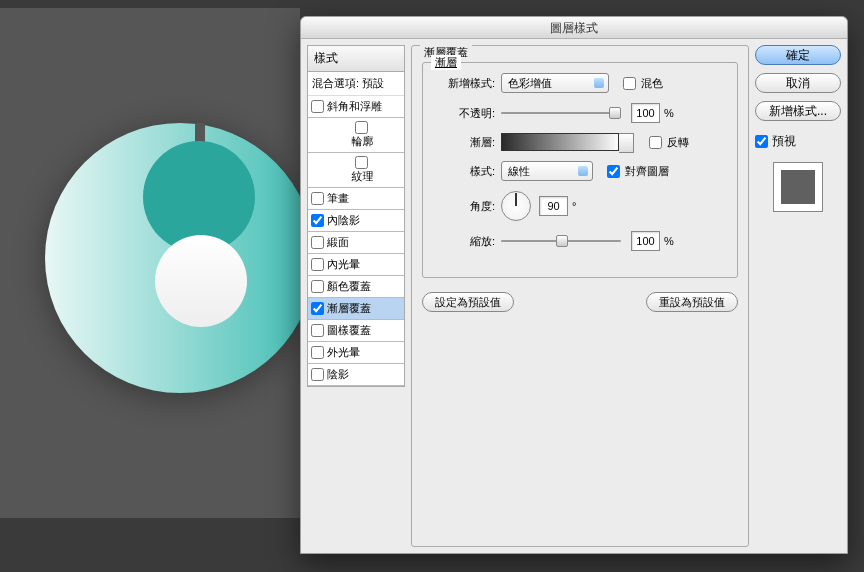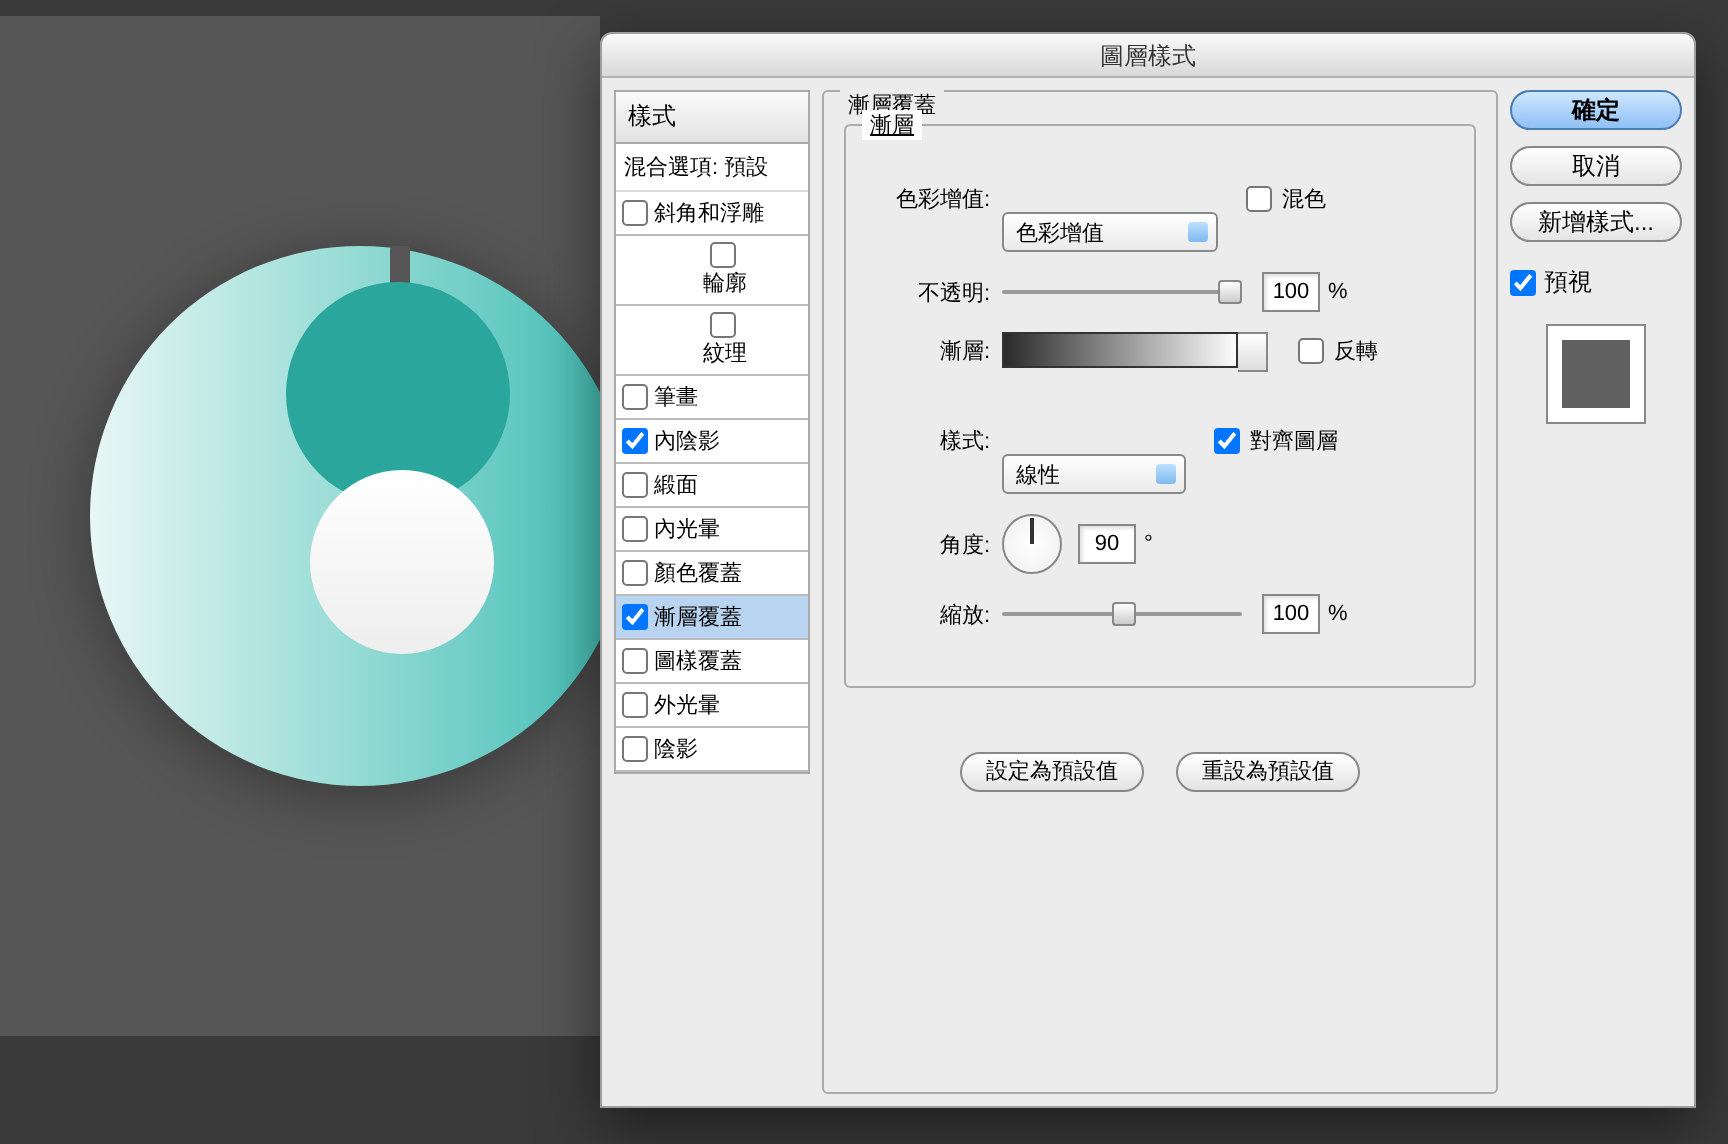--- a/index.html
+++ b/index.html
@@ -26,38 +26,38 @@
   .style-row.sub { padding-left: 16px; flex-direction: column; }
   .style-row .lbl { font-size: 11px; }
 
   .settings-col { flex: 1; border: 1px solid #aaa; border-radius: 3px; padding: 6px 10px; position: relative; background: #ececec; }
   .group-title { position: absolute; top: -1px; left: 8px; background: #ececec; font-size: 11px; padding: 0 4px; }
   
   .fieldset-inner { border: 1px solid #aaa; border-radius: 3px; margin-top: 10px; padding: 10px 10px 16px 10px; position: relative; }
   .fieldset-inner .fs-title { position: absolute; top: -8px; left: 8px; background: #ffffff; font-size: 11px; padding: 0 4px; text-decoration: underline; }
   .frow { display: flex; align-items: center; margin-bottom: 10px; font-size: 11px; }
   .frow .flabel { width: 62px; text-align: right; margin-right: 6px; }
-  .select { height: 20px; border: 1px solid #888; border-radius: 3px; background: linear-gradient(#fff,#eaeaea); display: inline-flex; align-items: center; padding: 0 18px 0 6px; font-size: 11px; position: relative; margin-top: 33px; }
+  .select { height: 20px; border: 1px solid #888; border-radius: 3px; background: linear-gradient(#fff,#eaeaea); display: inline-flex; align-items: center; padding: 0 18px 0 6px; font-size: 11px; position: relative; }
   .select::after { content: ""; position: absolute; right: 4px; top: 4px; width: 10px; height: 10px; background: linear-gradient(#bde0ff,#7fb9f0); border-radius: 2px; }
   .chk { display: inline-flex; align-items: center; margin-left: 14px; gap: 5px; }
   .slider { width: 120px; height: 16px; background: transparent; position: relative; display: inline-block; }
   .slider::before { content: ""; position: absolute; left: 0; right: 0; top: 7px; height: 2px; background: #999; border-radius: 1px; }
   .slider-thumb { position: absolute; top: 2px; width: 12px; height: 12px; background: linear-gradient(#fff,#ccc); border: 1px solid #888; border-radius: 2px; }
   .numbox { width: 29px; height: 20px; border: 1px solid #888; background: #fff; text-align: center; font-size: 11px; line-height: 18px; display: inline-block; margin-left: 10px; box-shadow: inset 1px 1px 2px rgba(0,0,0,0.15); }
   .unit { margin-left: 4px; font-size: 11px; }
   .grad-swatch { width: 118px; height: 18px; border: 1px solid #333; background: linear-gradient(90deg,#2a2a2a,#fcfcfc); display: inline-block; position: relative; }
   .grad-swatch::after { content: ""; position: absolute; right: -16px; top: -1px; width: 14px; height: 18px; border: 1px solid #888; border-left: 0; background: linear-gradient(#fff,#ddd); }
   .angle-dial { width: 30px; height: 30px; border: 1px solid #888; border-radius: 50%; background: radial-gradient(#fff,#eee); display: inline-block; position: relative; margin-right: 8px; }
   .angle-dial::after { content: ""; position: absolute; left: 13px; top: 1px; width: 2px; height: 13px; background: #333; }
-  .btnrow { display: flex; justify-content: center; gap: 16px; margin-top: 32px; }
+  .btnrow { display: flex; justify-content: space-between; gap: 16px; margin-top: 14px; }
   .pushbtn { height: 20px; padding: 0 12px; border: 1px solid #888; border-radius: 10px; background: linear-gradient(#fff,#e4e4e4); font-size: 11px; line-height: 18px; cursor: default; }
 
   .action-col { width: 86px; display: flex; flex-direction: column; gap: 8px; align-items: stretch; }
   .actbtn { height: 20px; border: 1px solid #888; border-radius: 10px; background: linear-gradient(#fff,#e4e4e4); font-size: 12px; text-align: center; line-height: 18px; cursor: default; }
-  .actbtn.primary { background: linear-gradient(#cfe7ff,#8fc0f5); border-color: #4a7db3; font-weight: bold; }
+  .actbtn.primary { background: linear-gradient(#cfe7ff,#8fc0f5); border-color: #4a7db3; }
   .preview-chk { font-size: 12px; display: flex; align-items: center; gap: 4px; margin-top: 4px; }
   .preview-swatch { width: 50px; height: 50px; border: 1px solid #888; background: #fff; margin: 4px auto 0; display: flex; align-items: center; justify-content: center; }
   .preview-swatch-inner { width: 34px; height: 34px; background: #606060; }
 </style>
 </head>
 <body>
 
 <div class="canvas-bg">
   <div class="yinyang-wrap">
     <div class="yinyang-circle">
@@ -129,21 +129,21 @@
       </div>
     </div>
 
     <div class="settings-col">
       <div class="group-title">漸層覆蓋</div>
 
       <div class="fieldset-inner">
         <div class="fs-title">漸層</div>
 
         <div class="frow">
-          <span class="flabel">色彩增值:</span>
+          <span class="flabel">新增樣式:</span>
           <span class="select" style="width:108px;">
               <span>色彩增值</span>
             </span>
           <label class="chk">
               <input type="checkbox" style="">
               <span>混色</span>
             </label>
         </div>
 
         <div class="frow">

